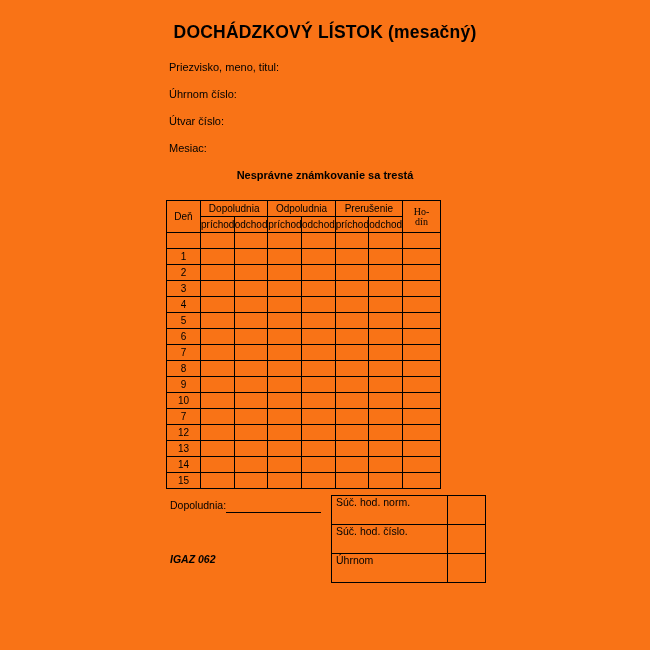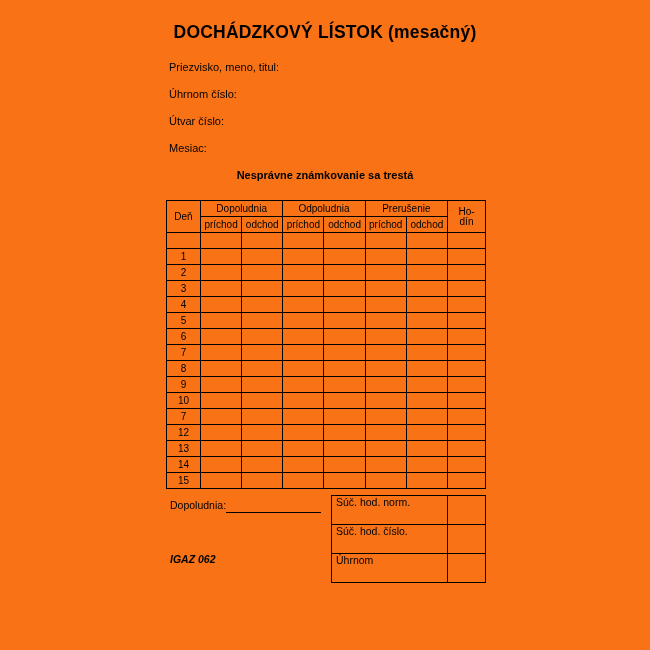--- a/index.html
+++ b/index.html
@@ -47,21 +47,21 @@
   }
   .warning {
     text-align: center;
     font-weight: bold;
     font-size: 11px;
     margin-top: 14px;
     margin-bottom: 19px;
   }
   table.att {
     border-collapse: collapse;
-    width: 320px;
+    width: 275px;
     margin-left: 6px;
     table-layout: fixed;
     padding-left: 34px;
   }
   table.att td, table.att th {
     border: 1px solid #000000;
     font-size: 10px;
     font-weight: normal;
     padding: 0;
     text-align: center;
@@ -89,20 +89,21 @@
   }
   .daycell {
     font-size: 10.5px;
     width: 34px;
   }
   .colw {
     width: 47px;
   }
   .colhod {
     width: 38px;
+    font-family: Liberation Serif, serif;
   }
   .bottom {
     position: relative;
     margin-top: 6px;
     margin-left: 6px;
     width: 320px;
     height: 86px;
   }
   .kontroloval {
     position: absolute;

